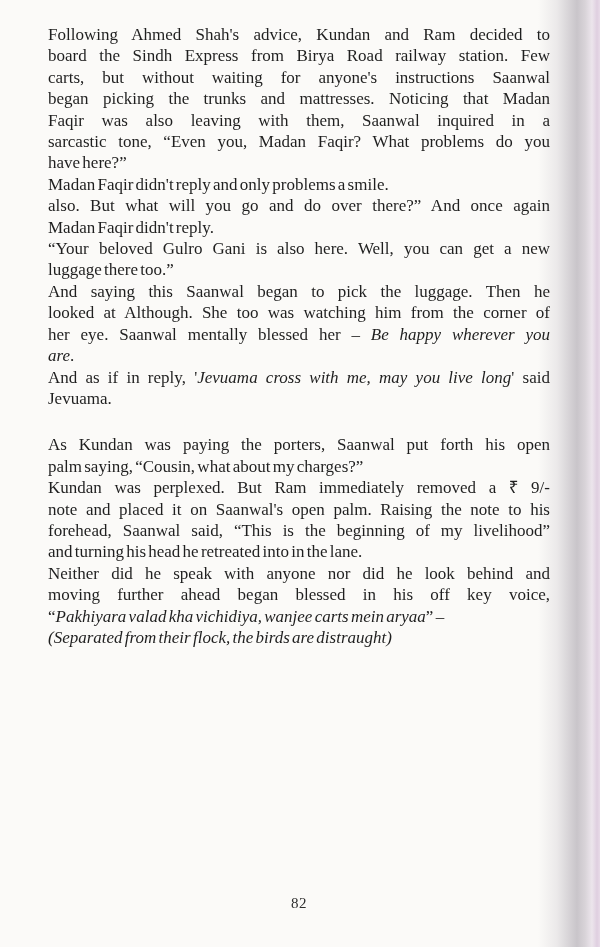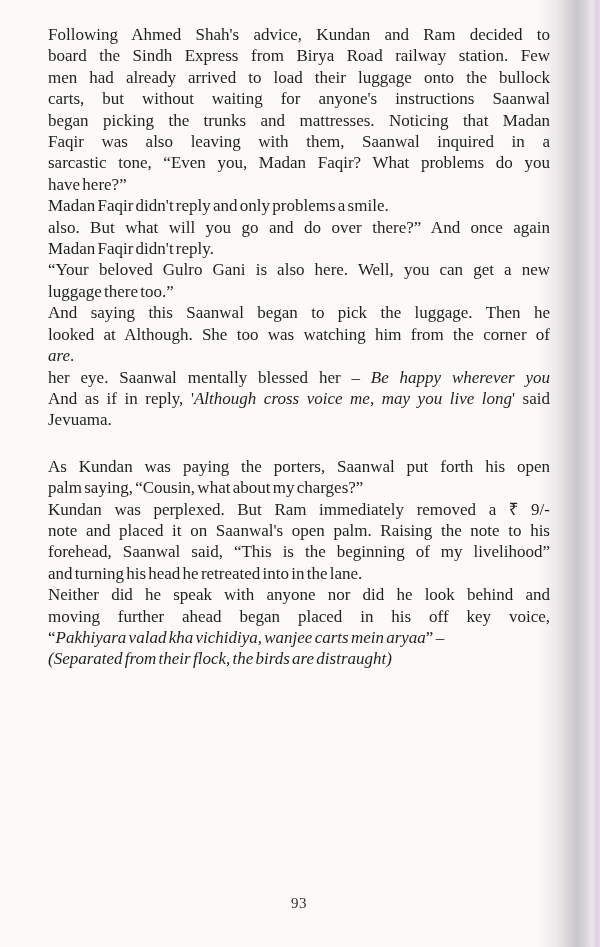--- a/index.html
+++ b/index.html
@@ -54,43 +54,42 @@
     letter-spacing: 0.5px;
   }
 </style>
 </head>
 <body>
 
 <div class="page" style="--paper: #fbfaf8; --ink: #1f1f1f; --edge-shadow: #c9c5ca; --edge-tint: #dfcfe0;">
   <div class="text-block" id="text-block">
       <div class="line justify"><span>Following Ahmed Shah's advice, Kundan and Ram decided to</span></div>
       <div class="line justify"><span>board the Sindh Express from Birya Road railway station. Few</span></div>
-      <div class="line justify"><span>men had already arrived to load their luggage onto the bullock</span></div>
       <div class="line justify"><span>carts, but without waiting for anyone's instructions Saanwal</span></div>
       <div class="line justify"><span>began picking the trunks and mattresses. Noticing that Madan</span></div>
       <div class="line justify"><span>Faqir was also leaving with them, Saanwal inquired in a</span></div>
       <div class="line justify"><span>sarcastic tone, “Even you, Madan Faqir? What problems do you</span></div>
       <div class="line tight"><span>have here?”</span></div>
       <div class="line tight"><span>Madan Faqir didn't reply and only problems a smile.</span></div>
       <div class="line justify"><span>also. But what will you go and do over there?” And once again</span></div>
       <div class="line tight"><span>Madan Faqir didn't reply.</span></div>
       <div class="line justify"><span>“Your beloved Gulro Gani is also here. Well, you can get a new</span></div>
       <div class="line tight"><span>luggage there too.”</span></div>
       <div class="line justify"><span>And saying this Saanwal began to pick the luggage. Then he</span></div>
       <div class="line justify"><span>looked at Although. She too was watching him from the corner of</span></div>
+      <div class="line justify"><span>her eye. Saanwal mentally blessed her – </span><em>Be happy wherever you</em></div>
       <div class="line"><em>are</em><span>.</span></div>
-      <div class="line justify"><span>her eye. Saanwal mentally blessed her – </span><em>Be happy wherever you</em></div>
-      <div class="line justify"><span>And as if in reply, '</span><em>Although cross voice me, may you live long</em><span>' said</span></div>
+      <div class="line justify"><span>And as if in reply, '</span><em>Jevuama cross with me, may you live long</em><span>' said</span></div>
       <div class="line"><span>Jevuama.</span></div>
       <div class="spacer"></div>
       <div class="line justify"><span>As Kundan was paying the porters, Saanwal put forth his open</span></div>
       <div class="line tight"><span>palm saying, “Cousin, what about my charges?”</span></div>
       <div class="line justify"><span>Kundan was perplexed. But Ram immediately removed a ₹ 9/-</span></div>
       <div class="line justify"><span>note and placed it on Saanwal's open palm. Raising the note to his</span></div>
       <div class="line justify"><span>forehead, Saanwal said, “This is the beginning of my livelihood”</span></div>
       <div class="line tight"><span>and turning his head he retreated into in the lane.</span></div>
       <div class="line justify"><span>Neither did he speak with anyone nor did he look behind and</span></div>
-      <div class="line justify"><span>moving further ahead began placed in his off key voice,</span></div>
+      <div class="line justify"><span>moving further ahead began blessed in his off key voice,</span></div>
       <div class="line tight"><span>“</span><em>Pakhiyara valad kha vichidiya, wanjee carts mein aryaa</em><span>” –</span></div>
       <div class="line tight"><em>(Separated from their flock, the birds are distraught)</em></div>
     </div>
-  <div class="page-number">93</div>
+  <div class="page-number">82</div>
 </div>
 
 </body></html>

